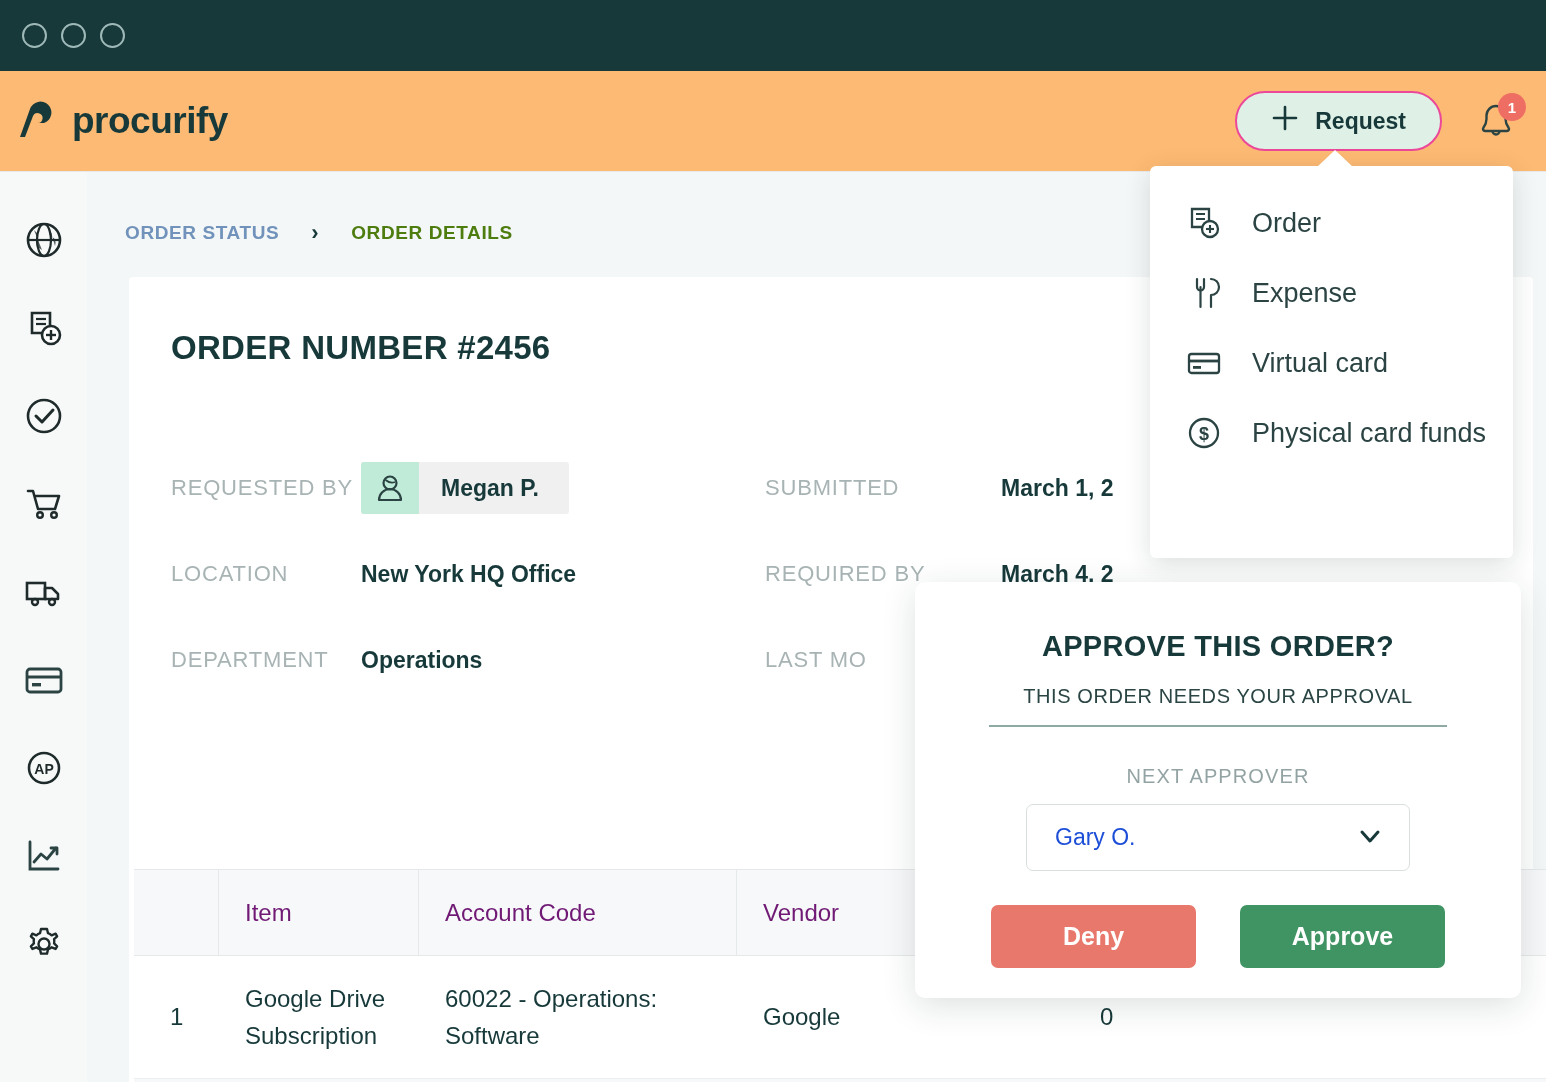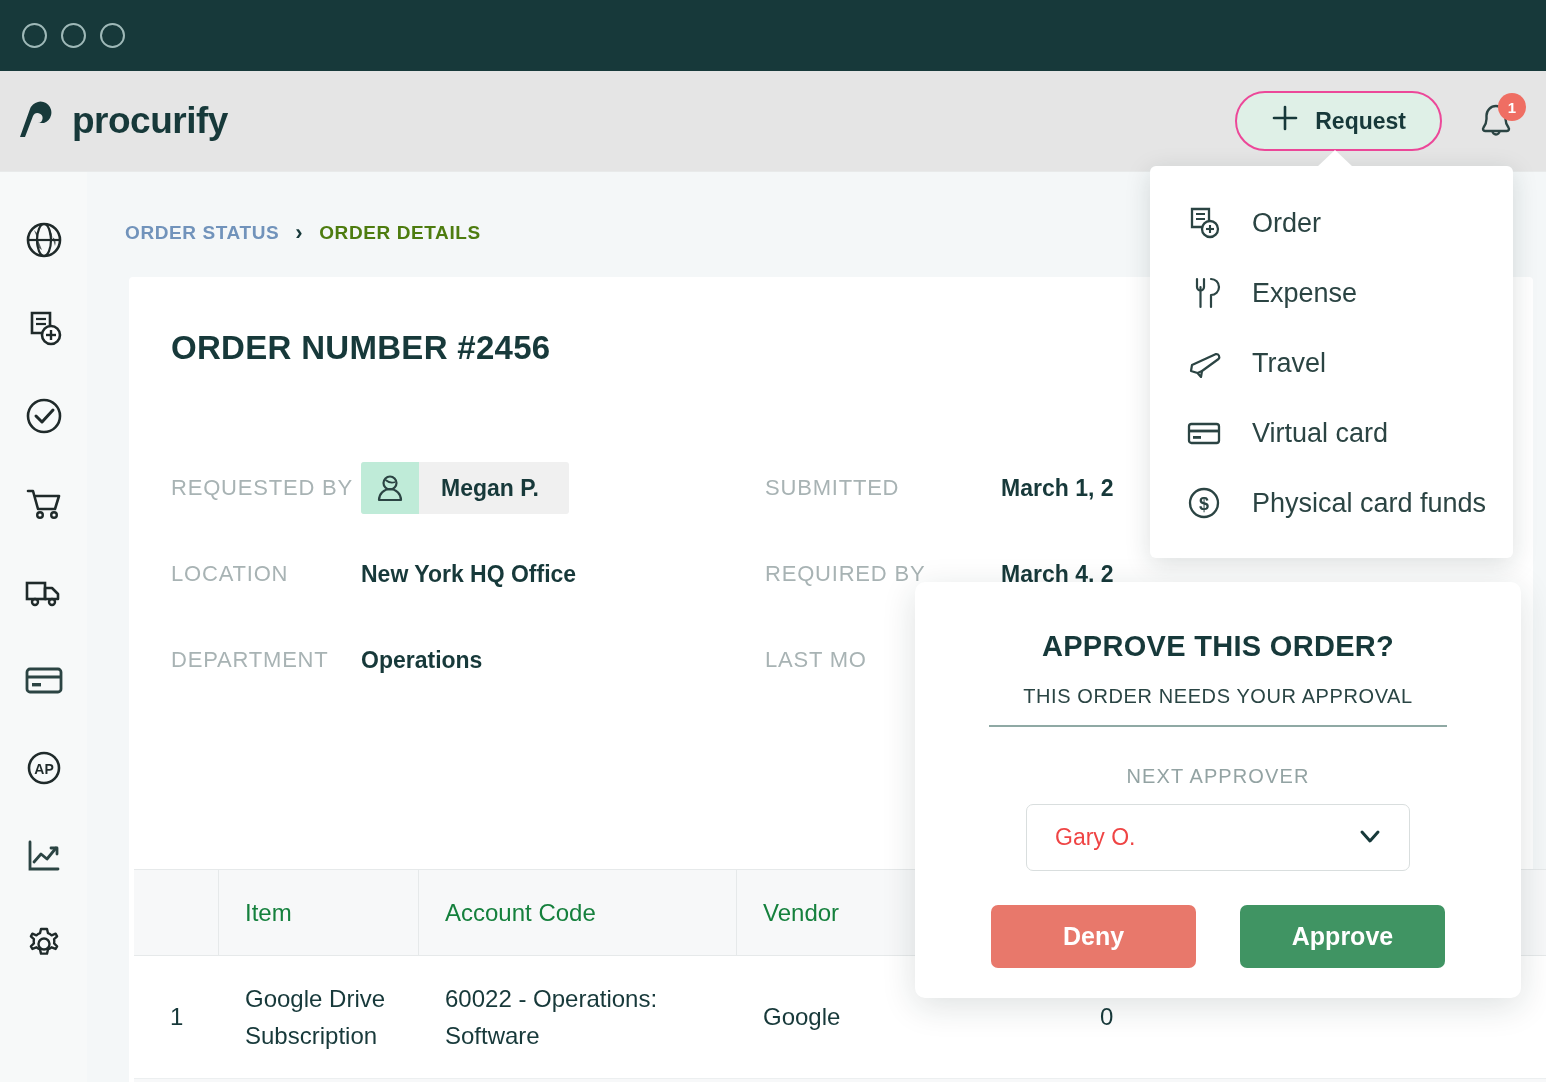--- a/index.html
+++ b/index.html
@@ -31,21 +31,21 @@
     border: 2.5px solid #9fb9b8;
     background: transparent;
   }
 
   
   .topbar {
     position: absolute;
     top: 71px; left: 0;
     width: 1546px;
     height: 101px;
-    background: #e5e5e5;
+    background: #fdba74;
     border-bottom: 1px solid #e8eaea;
     display: flex;
     align-items: center;
   }
   .brand {
     display: flex;
     align-items: center;
     gap: 14px;
     margin-left: 14px;
   }
@@ -118,21 +118,21 @@
   .main {
     position: absolute;
     top: 172px; left: 87px;
     width: 1459px;
     height: 910px;
     background: #f4f7f8;
   }
   .breadcrumb {
     display: flex;
     align-items: center;
-    gap: 16px;
+    gap: 32px;
     padding: 48px 0 0 38px;
     font-size: 19px;
     font-weight: bold;
     letter-spacing: 0.6px;
   }
   .bc-link { color: #7193bb; cursor: pointer; }
   .bc-sep { color: #17393a; font-size: 22px; font-weight: bold; }
   .bc-current { color: #4d7c0f; }
 
   .card {
@@ -209,21 +209,21 @@
   }
   .thead {
     display: flex;
     background: #f7f8f9;
     height: 86px;
     align-items: center;
     border-bottom: 1px solid #e6e9ea;
   }
   .th {
     font-size: 24px;
-    color: #15803d;
+    color: #701a75;
     padding-left: 26px;
     height: 86px;
     display: flex;
     align-items: center;
     border-right: 1px solid #e6e9ea;
   }
   .th.idx { width: 85px; padding-left: 0; }
   .th.item { width: 200px; }
   .th.acct { width: 318px; }
   .th.vendor { width: 337px; }
@@ -337,21 +337,21 @@
     height: 67px;
     border: 1px solid #d9dede;
     border-radius: 7px;
     background: #ffffff;
     display: flex;
     align-items: center;
     justify-content: space-between;
     padding: 0 26px 0 28px;
     cursor: pointer;
   }
-  .select-value { font-size: 23px; color: #ef4444; }
+  .select-value { font-size: 23px; color: #1d4ed8; }
   .modal-actions {
     display: flex;
     justify-content: center;
     gap: 44px;
     margin-top: 34px;
   }
   .btn {
     width: 205px;
     height: 63px;
     border: none;
@@ -606,29 +606,20 @@
     <span class="dd-icon">
       <svg viewBox="0 0 36 36" width="36" height="36">
         <path d="M11 4 v8 a3.5 3.5 0 0 0 7 0 v-8" fill="none" stroke="#2b4443" stroke-width="2.2" stroke-linecap="round"></path>
         <line x1="14.5" y1="12" x2="14.5" y2="32" stroke="#2b4443" stroke-width="2.2" stroke-linecap="round"></line>
         <path d="M25 4 a4.5 4.5 0 0 1 0 16 v12" fill="none" stroke="#2b4443" stroke-width="2.2" stroke-linecap="round" stroke-linejoin="round"></path>
       </svg>
     </span>
     <span class="dd-label">Expense</span>
   </div>
 
-  <div class="dd-item">
-    <span class="dd-icon">
-      <svg viewBox="0 0 36 36" width="36" height="36">
-        <path d="M6 20 l24 -11 a3 3 0 0 1 2.5 5 L16 26 l-1 6 -3.5 -4 -6.5 -2 z" fill="none" stroke="#2b4443" stroke-width="2.2" stroke-linejoin="round"></path>
-        <path d="M16 26 l-4.5 2" fill="none" stroke="#2b4443" stroke-width="2"></path>
-      </svg>
-    </span>
-    <span class="dd-label">Travel</span>
-  </div>
 
   <div class="dd-item">
     <span class="dd-icon">
       <svg viewBox="0 0 36 36" width="36" height="36">
         <rect x="3" y="9" width="30" height="19" rx="2.5" fill="none" stroke="#2b4443" stroke-width="2.3"></rect>
         <line x1="3" y1="16" x2="33" y2="16" stroke="#2b4443" stroke-width="2.8"></line>
         <rect x="7" y="21" width="8" height="2.8" fill="#2b4443"></rect>
       </svg>
     </span>
     <span class="dd-label">Virtual card</span>

